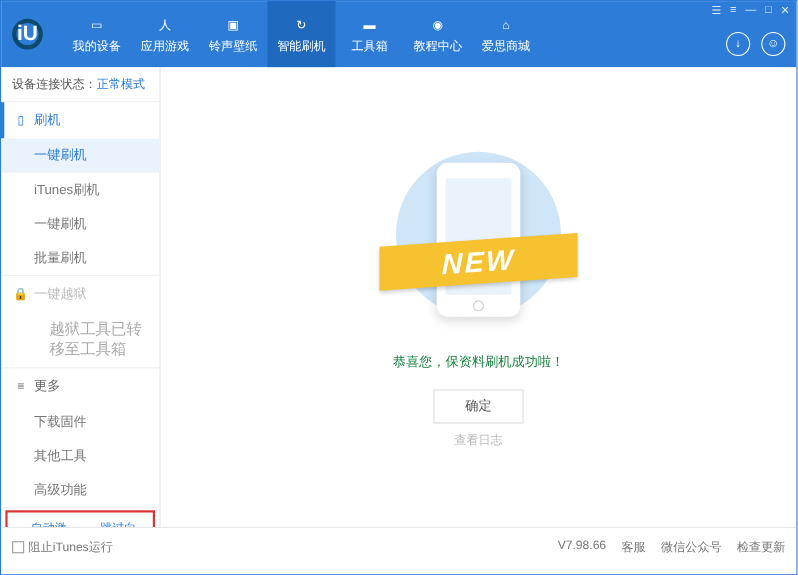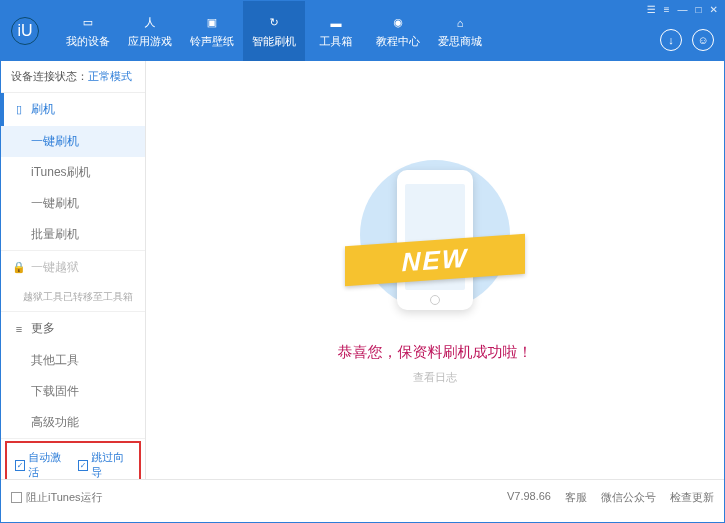--- a/index.html
+++ b/index.html
@@ -1,19 +1,19 @@
 <!DOCTYPE html>
 <html><head>
 <meta charset="utf-8">
 <style>
 * { margin: 0; padding: 0; box-sizing: border-box; font-family: "Microsoft YaHei", sans-serif; }
 body { background: #fff; width: 725px; height: 523px; overflow: hidden; border: 1px solid #2d7dd8; }
 .header { background: #2d7dd8; color: #fff; height: 60px; display: flex; align-items: center; padding: 0 10px; position: relative; }
 .logo { display: flex; align-items: center; gap: 6px; margin-right: 18px; }
-.logo-icon { width: 28px; height: 28px; border: 1px solid #0c4a6e; border-radius: 50%; display: flex; align-items: center; justify-content: center; font-weight: normal; font-size: 16px; }
+.logo-icon { width: 28px; height: 28px; border: 4px solid #0c4a6e; border-radius: 50%; display: flex; align-items: center; justify-content: center; font-weight: bold; font-size: 19px; }
 .logo-text { display: flex; flex-direction: column; line-height: 1.1; }
 .logo-title { font-size: 15px; font-weight: bold; }
 .logo-url { font-size: 9px; opacity: .85; }
 .nav { display: flex; height: 100%; }
 .nav-item { width: 62px; display: flex; flex-direction: column; align-items: center; justify-content: center; gap: 2px; font-size: 11px; cursor: pointer; }
 .nav-item.active { background: #1f6abf; }
 .nav-icon { width: 18px; height: 18px; display: flex; align-items: center; justify-content: center; }
 .win-controls { position: absolute; top: 3px; right: 6px; display: flex; gap: 8px; font-size: 10px; }
 .win-controls span { cursor: pointer; opacity: .85; }
 .header-right { position: absolute; right: 10px; bottom: 10px; display: flex; gap: 10px; }
@@ -22,32 +22,32 @@
 .sidebar { width: 145px; border-right: 1px solid #e6e6e6; display: flex; flex-direction: column; font-size: 12px; color: #555; overflow-y: auto; }
 .conn-status { padding: 8px 10px; font-size: 11px; border-bottom: 1px solid #eee; }
 .status-val { color: #2d7dd8; }
 .side-sec { border-bottom: 1px solid #f0f0f0; }
 .sec-head { padding: 8px 12px; display: flex; align-items: center; gap: 6px; color: #666; cursor: pointer; }
 .sec-head.blue { color: #2d7dd8; border-left: 3px solid #2d7dd8; padding-left: 9px; }
 .sec-head.gray { color: #bbb; }
 .sec-icon { width: 12px; height: 12px; display: inline-flex; align-items: center; justify-content: center; font-size: 11px; }
 .sub-item { padding: 7px 10px 7px 30px; cursor: pointer; color: #777; }
 .sub-item.active { background: #eaf3fd; color: #2d7dd8; }
-.sub-note { padding: 6px 10px 8px 22px; color: #aaa; font-size: 10px; line-height: 1.3; }
+.sub-note { padding: 6px 10px 8px 44px; color: #aaa; font-size: 14px; line-height: 1.3; }
 .check-row { padding: 7px 8px; display: flex; gap: 10px; border: 2px solid #d33; margin: 2px 4px; }
 .chk { display: flex; align-items: center; gap: 3px; font-size: 11px; color: #2d7dd8; cursor: pointer; }
 .chk-box { width: 11px; height: 11px; border: 1px solid #2d7dd8; display: flex; align-items: center; justify-content: center; font-size: 8px; color: #2d7dd8; }
 .main { flex: 1; display: flex; flex-direction: column; align-items: center; justify-content: center; position: relative; }
 .illus { position: relative; width: 200px; height: 170px; }
 .circle-bg { width: 150px; height: 150px; background: #cfe6f9; border-radius: 50%; position: absolute; left: 25px; top: 5px; }
 .phone { position: absolute; left: 62px; top: 15px; width: 76px; height: 140px; background: #fff; border-radius: 10px; box-shadow: 0 3px 10px rgba(0,0,0,.15); }
 .phone::after { content: ""; position: absolute; left: 8px; top: 14px; right: 8px; bottom: 20px; background: #eaf3fb; border-radius: 2px; }
 .phone-btn { position: absolute; bottom: 5px; left: 50%; transform: translateX(-50%); width: 10px; height: 10px; border: 1px solid #ccc; border-radius: 50%; }
 .ribbon { position: absolute; left: 10px; top: 85px; width: 180px; height: 40px; background: #f6c22f; transform: skewY(-4deg); display: flex; align-items: center; justify-content: center; color: #fff; font-weight: 900; font-size: 26px; font-style: italic; letter-spacing: 2px; box-shadow: 0 2px 4px rgba(0,0,0,.2); }
-.msg { margin-top: 18px; font-size: 15px; color: #be185d; }
+.msg { margin-top: 18px; font-size: 12px; color: #15803d; }
 .ok-btn { margin-top: 16px; padding: 6px 28px; border: 1px solid #ddd; background: #fff; font-size: 12px; color: #555; cursor: pointer; }
 .log-link { margin-top: 8px; font-size: 11px; color: #bbb; cursor: pointer; }
 .footer { height: 26px; border-top: 1px solid #e6e6e6; display: flex; align-items: flex-end; padding: 0 10px; font-size: 11px; color: #777; }
 .footer .left { display: flex; align-items: center; gap: 4px; cursor: pointer; }
 .footer .left .box { width: 11px; height: 11px; border: 1px solid #999; }
 .footer .right { margin-left: auto; display: flex; gap: 14px; }
 .footer .right span { cursor: pointer; }
 </style>
 </head>
 <body>
@@ -122,22 +122,22 @@
         <span>一键越狱</span>
       </div>
       <div class="sub-note">越狱工具已转移至工具箱</div>
     </div>
 
     <div class="side-sec">
       <div class="sec-head">
         <span class="sec-icon">≡</span>
         <span>更多</span>
       </div>
+      <div class="sub-item">下载固件</div>
       <div class="sub-item">其他工具</div>
-      <div class="sub-item">下载固件</div>
       <div class="sub-item">高级功能</div>
     </div>
 
     <div class="check-row">
       <label class="chk">
         <span class="chk-box">✓</span>
         <span>自动激活</span>
       </label>
       <label class="chk">
         <span class="chk-box">✓</span>
@@ -149,20 +149,21 @@
 
   <div class="main">
     <div class="illus">
       <div class="circle-bg"></div>
       <div class="phone">
           <div class="phone-btn"></div>
         </div>
       <div class="ribbon">NEW</div>
     </div>
     <div class="msg">恭喜您，保资料刷机成功啦！</div>
+    <button class="ok-btn">确定</button>
     <div class="log-link">查看日志</div>
   </div>
 </div>
 
 <div class="footer">
   <label class="left">
     <span class="box"></span>
     <span>阻止iTunes运行</span>
   </label>
   <div class="right">

